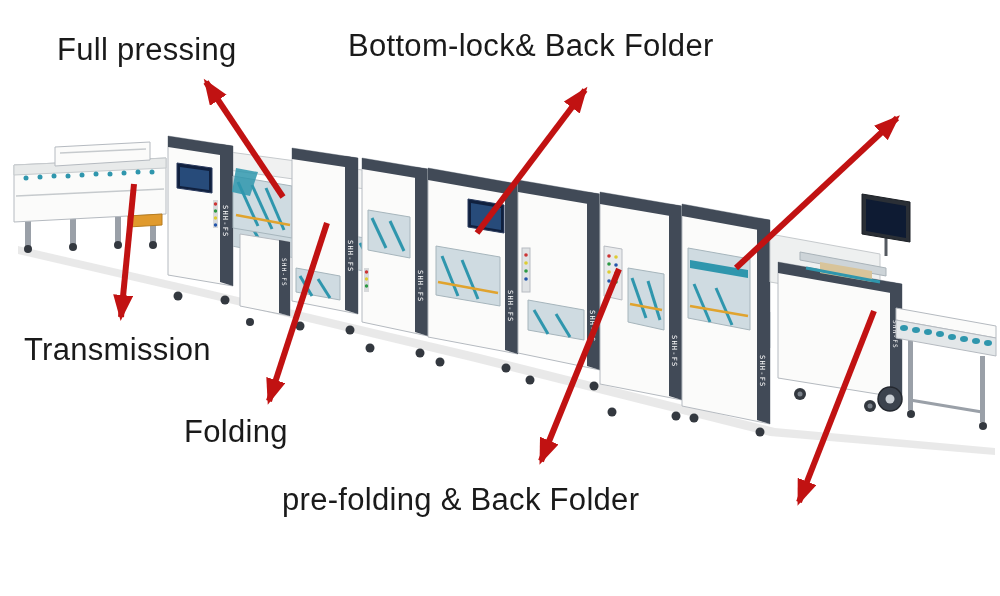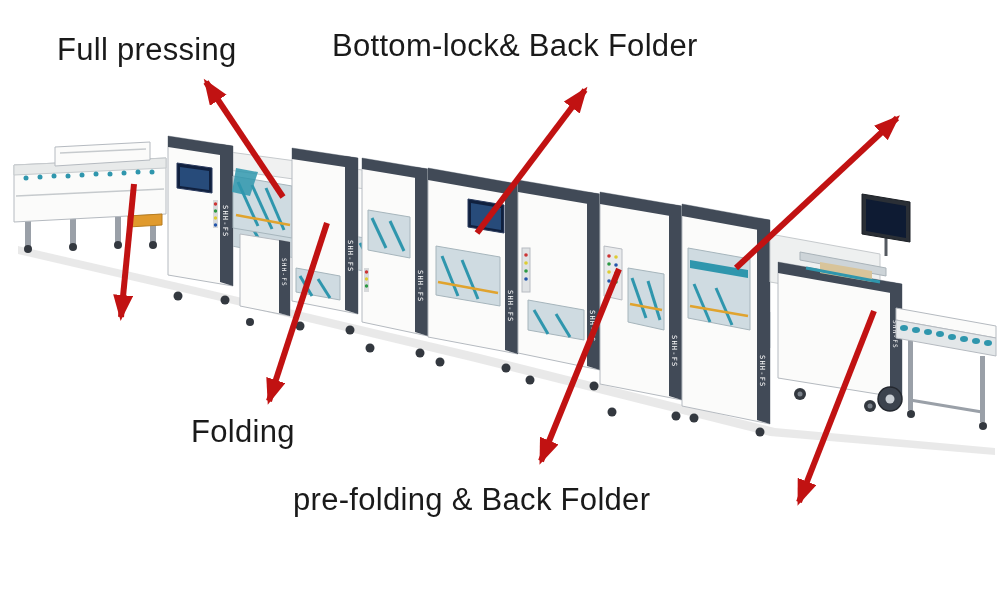--- a/index.html
+++ b/index.html
@@ -257,17 +257,18 @@
       <line class="arrow-line" marker-end="url(#ah)" x1="477" y1="233" x2="585" y2="90"></line>
       <line class="arrow-line" marker-end="url(#ah)" x1="736" y1="268" x2="897" y2="118"></line>
       <line class="arrow-line" marker-end="url(#ah)" x1="134" y1="184" x2="121" y2="317"></line>
       <line class="arrow-line" marker-end="url(#ah)" x1="327" y1="223" x2="269" y2="401"></line>
       <line class="arrow-line" marker-end="url(#ah)" x1="619" y1="269" x2="541" y2="461"></line>
       <line class="arrow-line" marker-end="url(#ah)" x1="874" y1="311" x2="799" y2="502"></line>
     </g>
   </svg>
 
   <div class="lbl" style="left:57px;top:33px">Full pressing</div>
-  <div class="lbl" style="left:332px;top:29px">Bottom-lock&amp; Back Folder</div>
-  <div class="lbl" style="left:191px;top:415px">Folding</div>
-  <div class="lbl" style="left:293px;top:483px">pre-folding &amp; Back Folder</div>
+  <div class="lbl" style="left:348px;top:29px">Bottom-lock&amp; Back Folder</div>
+  <div class="lbl" style="left:24px;top:333px">Transmission</div>
+  <div class="lbl" style="left:184px;top:415px">Folding</div>
+  <div class="lbl" style="left:282px;top:483px">pre-folding &amp; Back Folder</div>
 
 </div>
 
 </body></html>

